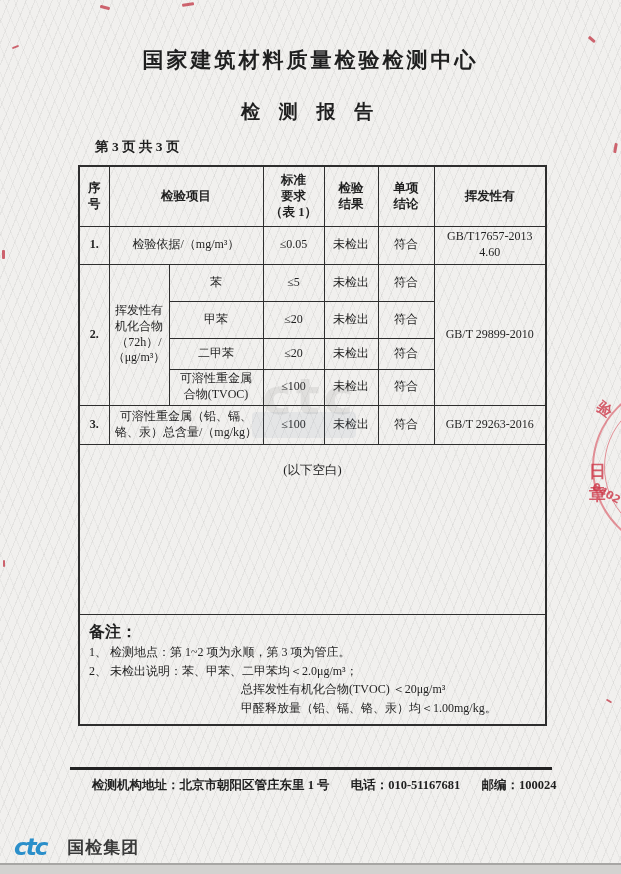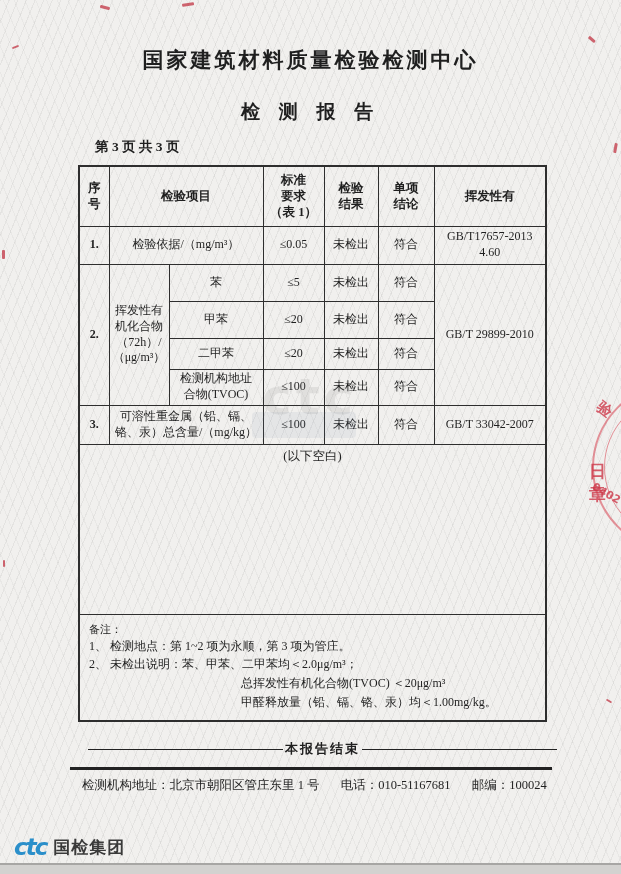--- a/index.html
+++ b/index.html
@@ -24,40 +24,40 @@
     font-size:13.5px; font-weight:bold; }
   .report-no { border-bottom:1.5px solid #1f1f1f; padding:0 3px 1px; }
 
   .report-table { position:absolute; left:78px; top:165px; width:467px;
     border-collapse:collapse; table-layout:fixed; font-size:12px;
     border:2px solid #2e2e2e; }
   .report-table td { border:1px solid #2e2e2e; text-align:center; vertical-align:middle;
     padding:1px 2px; line-height:1.3; }
   .pre { white-space:pre-line; }
   .head td { font-weight:bold; font-size:12.5px; }
-  .blank-cell { text-align:center; vertical-align:top !important; padding:3px 7px !important; font-size:12.5px; }
+  .blank-cell { text-align:center; vertical-align:top !important; padding:17px 7px !important; font-size:12.5px; }
   .remarks-cell { text-align:left !important; vertical-align:top !important; padding:7px 9px !important; font-size:12px; }
-  .remarks-title { font-weight:normal; font-size:11px; }
+  .remarks-title { font-weight:bold; font-size:16px; }
   .remark-line { margin-top:3px; }
   .remark-cont { padding-left:152px; }
 
   .end-line { position:absolute; top:740px; left:88px; right:64px;
     display:flex; align-items:center; font-weight:bold; font-size:13px; }
   .end-line .rule { flex:1; border-top:1.5px solid #222; height:0; }
   .end-line .txt { padding:0 2px; letter-spacing:2px; }
 
   .thick-rule { position:absolute; top:767px; left:70px; width:482px; height:2.5px; background:#222; }
-  .footer-info { position:absolute; top:777px; left:82px; font-size:12.5px; font-weight:normal; white-space:nowrap; }
+  .footer-info { position:absolute; top:777px; left:92px; font-size:12.5px; font-weight:bold; white-space:nowrap; }
   .footer-info .gap { display:inline-block; width:18px; }
 
   .logo { position:absolute; left:14px; top:836px; display:flex; align-items:center; }
   .logo-mark { font-family:"DejaVu Sans",sans-serif; font-weight:bold; font-style:italic;
     font-size:23px; color:#2b8fca; letter-spacing:-2px; line-height:1; }
   .logo-name { font-family:"DejaVu Sans",sans-serif; font-weight:bold; font-size:17px;
-    color:#3a3a3a; margin-left:7px; letter-spacing:1px; }
+    color:#3a3a3a; margin-left:21px; letter-spacing:1px; }
 
   .bottom-strip { position:absolute; bottom:0; left:0; width:100%; height:11px;
     background:#d3d2d0; border-top:2px solid #a7a6a4; }
 
   .watermark { position:absolute; left:262px; top:368px; pointer-events:none;
     font-family:"DejaVu Sans",sans-serif; font-size:50px; font-weight:bold;
     color:rgba(130,130,130,0.15); letter-spacing:4px; }
   .smudge { position:absolute; left:252px; top:412px; width:104px; height:26px;
     background:rgba(120,140,170,0.10); border-radius:4px; pointer-events:none; }
 
@@ -144,55 +144,50 @@
       <td>未检出</td>
       <td>符合</td>
     </tr>
     <tr style="height:31px">
       <td>二甲苯</td>
       <td>≤20</td>
       <td>未检出</td>
       <td>符合</td>
     </tr>
     <tr style="height:36px">
-      <td class="pre">检测机构地址
+      <td class="pre">可溶性重金属
 合物(TVOC)</td>
       <td>≤100</td>
       <td>未检出</td>
       <td>符合</td>
     </tr>
     <tr style="height:39px">
       <td style="font-weight:bold">3.</td>
       <td colspan="2" class="pre">可溶性重金属（铅、镉、
 铬、汞）总含量/（mg/kg）</td>
       <td>≤100</td>
       <td>未检出</td>
       <td>符合</td>
-      <td>GB/T 33042-2007</td>
+      <td>GB/T 29263-2016</td>
     </tr>
     <tr style="height:170px">
       <td colspan="7" class="blank-cell">(以下空白)</td>
     </tr>
     <tr style="height:107px">
       <td colspan="7" class="remarks-cell">
         <div class="remarks-title">备注：</div>
         <div class="remark-line">1、 检测地点：第 1~2 项为永顺，第 3 项为管庄。</div>
         <div class="remark-line">2、 未检出说明：苯、甲苯、二甲苯均＜2.0μg/m³；</div>
         <div class="remark-line remark-cont">总挥发性有机化合物(TVOC) ＜20μg/m³</div>
         <div class="remark-line remark-cont">甲醛释放量（铅、镉、铬、汞）均＜1.00mg/kg。</div>
       </td>
     </tr>
   </tbody>
     </table>
 
-  <div class="end-line">
-    <span class="rule"></span>
-    <span class="txt">本报告结束</span>
-    <span class="rule"></span>
-  </div>
 
   <div class="thick-rule"></div>
 
   <div class="footer-info">
     <span>检测机构地址：</span><span>北京市朝阳区管庄东里 1 号</span><span class="gap"></span>
     <span>电话：</span><span>010-51167681</span><span class="gap"></span>
     <span>邮编：</span><span>100024</span>
   </div>
 
   <div class="logo">

